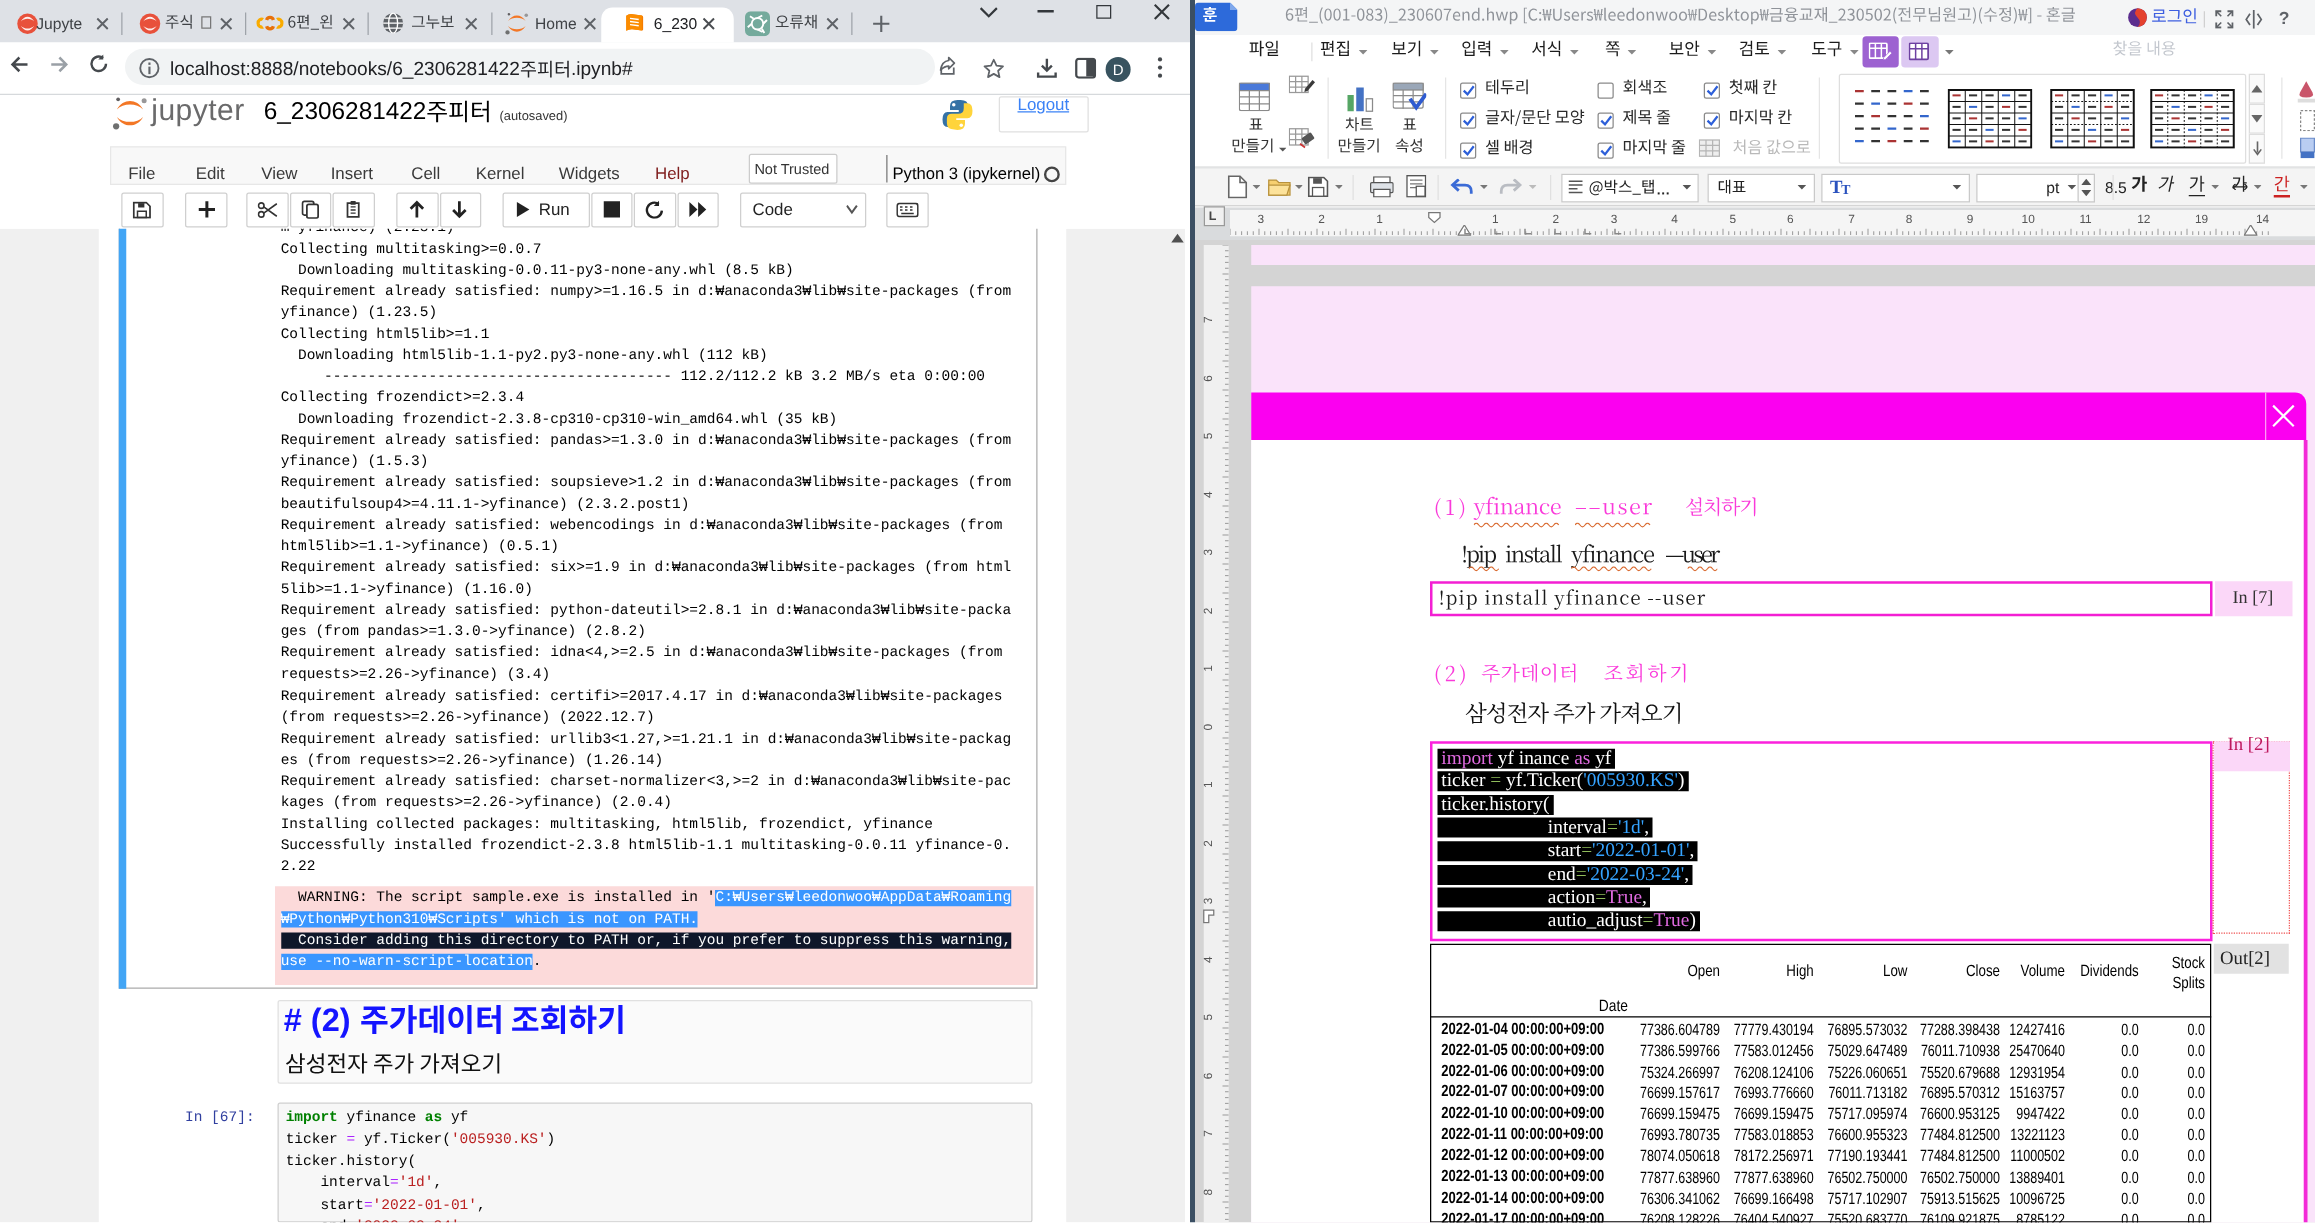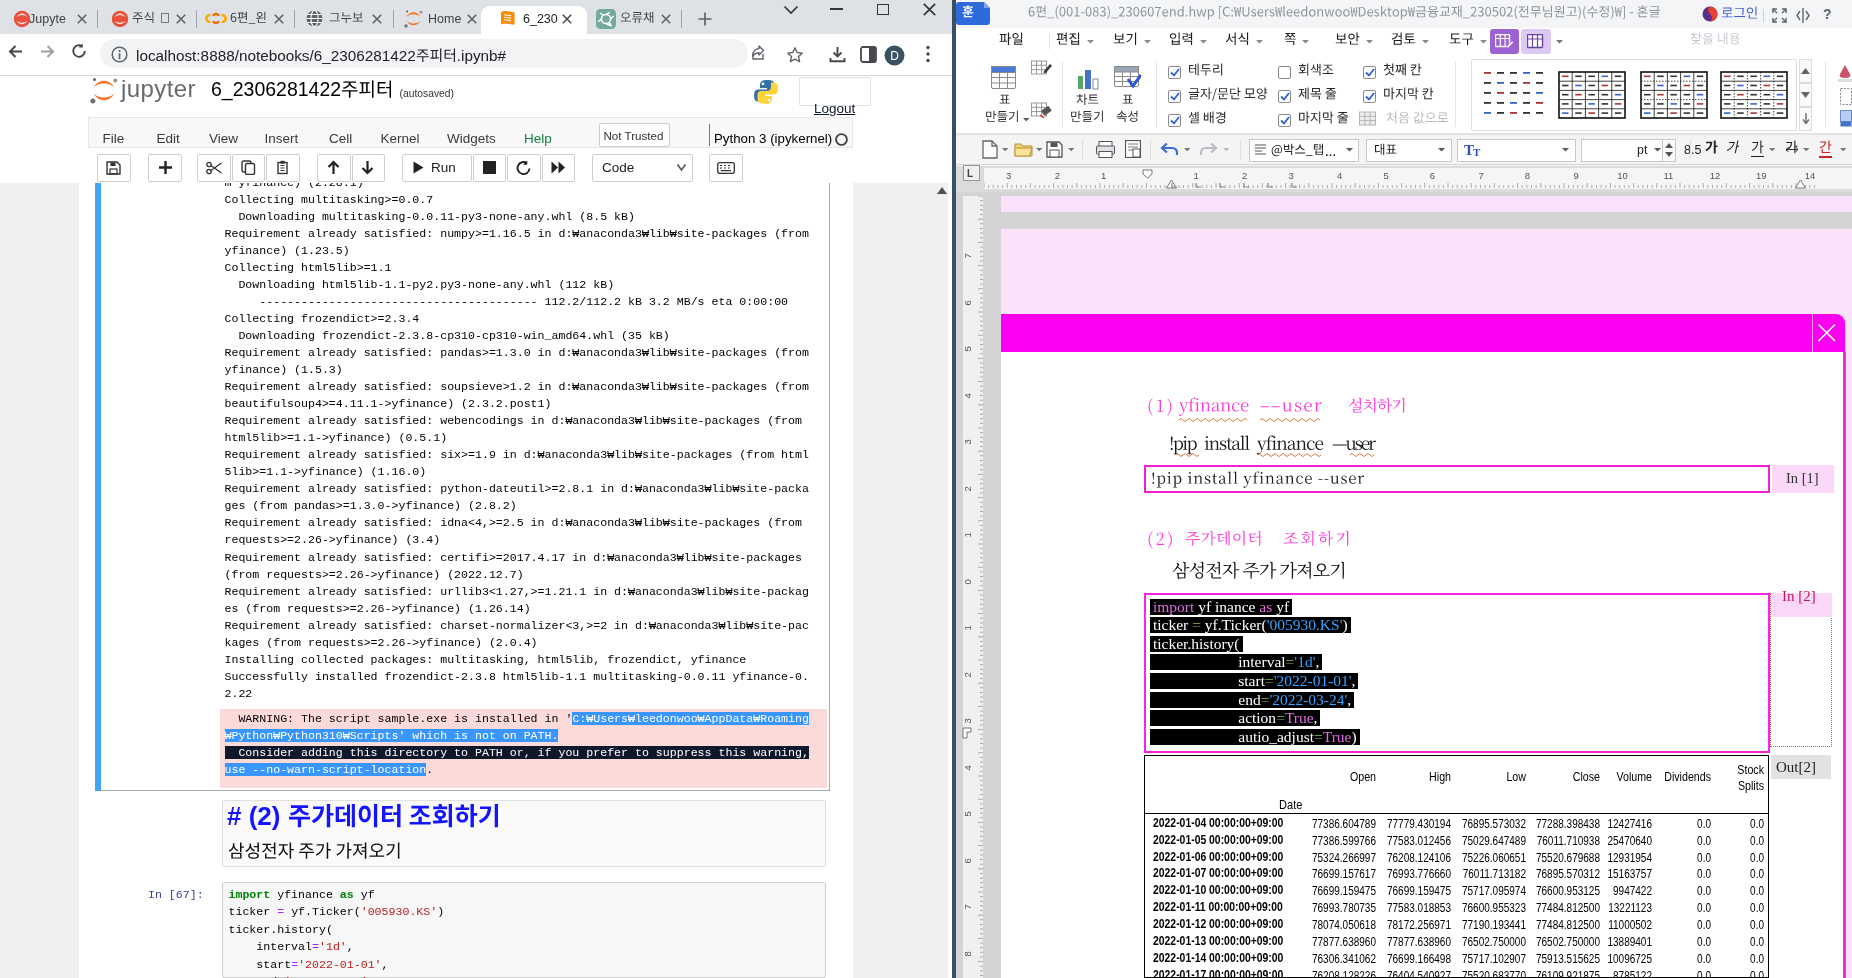--- a/index.html
+++ b/index.html
@@ -158,30 +158,30 @@
       <path d="M2.4 0.6V1.8H7.8V1.9C7.8 4.2 4.9 6.1 1.9 6.6L2.5 7.8C5.1 7.4 7.7 5.9 8.7 3.9C9.7 5.9 12.3 7.4 15 7.8L15.6 6.6C12.5 6.1 9.6 4.2 9.6 1.9V1.8H15V0.6ZM0.9 9.3V10.6H7.9V16.7H9.5V10.6H16.5V9.3Z M31 -0.5V16.7H32.5V-0.5ZM18.6 12.4C21.7 12.4 25.8 12.4 29.5 11.8L29.4 10.6C28.6 10.7 27.6 10.8 26.7 10.9V2.6H28.6V1.3H18.8V2.6H20.7V11.1L18.4 11.1ZM22.3 2.6H25.1V10.9L22.3 11.1Z M44.9 6V7.3H48.5V16.7H50V-0.5H48.5V6ZM36.7 1.1V12.6H38C41.3 12.6 43.4 12.5 45.8 12L45.7 10.8C43.4 11.2 41.3 11.3 38.3 11.3V7.2H43.9V5.9H38.3V2.4H44.6V1.1Z" fill="#000"></path>
     </svg>
 <div style="position:absolute;left:399.5796484375px;top:89.1px;font:normal 10.3px 'Liberation Sans',sans-serif;color:#333;white-space:pre;line-height:1;">(autosaved)</div>
 <svg style="position:absolute;left:753px;top:79px;" width="26" height="26" viewBox="0 0 26 26">
       <path d="M13 1 q-6 0 -6 5 v3 h7 v1.5 H5 q-4 0 -4 6 q0 6 4 6 h3 v-4 q0-4.5 4.5-4.5 h5 q4 0 4-4 V6 q0-5-6-5 z" fill="#3572a5"></path>
       <circle cx="10" cy="4.8" r="1.4" fill="#fff"></circle>
       <path d="M13 25 q6 0 6-5 v-3 h-7 v-1.5 h9 q4 0 4-6 q0-6 -4-6 h-3 v4 q0 4.5 -4.5 4.5 h-5 q-4 0 -4 4 v3.5 q0 5 6 5 z" fill="#ffd43b"></path>
       <circle cx="16" cy="21.2" r="1.4" fill="#fff"></circle>
     </svg>
 <div style="position:absolute;left:799px;top:77px;width:72px;height:29px;background:#fff;border:1px solid #e0e0e0;box-sizing:border-box;border-radius:2px;"></div>
-<div style="position:absolute;left:814px;top:102px;font:normal 13.5px 'Liberation Sans',sans-serif;color:#0f172a;white-space:pre;line-height:1;text-decoration:underline;">Logout</div>
+<div style="position:absolute;left:814px;top:77px;font:normal 13.5px 'Liberation Sans',sans-serif;color:#3b82f6;white-space:pre;line-height:1;text-decoration:underline;">Logout</div>
 <div style="position:absolute;left:88px;top:117px;width:765px;height:31px;background:#f8f8f8;border:1px solid #e7e7e7;box-sizing:border-box;"></div>
 <div style="position:absolute;left:102.5px;top:131.5px;font:normal 13.5px 'Liberation Sans',sans-serif;color:#3a3a3a;white-space:pre;line-height:1;">File</div>
 <div style="position:absolute;left:156.5px;top:131.5px;font:normal 13.5px 'Liberation Sans',sans-serif;color:#3a3a3a;white-space:pre;line-height:1;">Edit</div>
 <div style="position:absolute;left:209px;top:131.5px;font:normal 13.5px 'Liberation Sans',sans-serif;color:#3a3a3a;white-space:pre;line-height:1;">View</div>
 <div style="position:absolute;left:264.5px;top:131.5px;font:normal 13.5px 'Liberation Sans',sans-serif;color:#3a3a3a;white-space:pre;line-height:1;">Insert</div>
 <div style="position:absolute;left:329px;top:131.5px;font:normal 13.5px 'Liberation Sans',sans-serif;color:#3a3a3a;white-space:pre;line-height:1;">Cell</div>
 <div style="position:absolute;left:380.5px;top:131.5px;font:normal 13.5px 'Liberation Sans',sans-serif;color:#3a3a3a;white-space:pre;line-height:1;">Kernel</div>
 <div style="position:absolute;left:447px;top:131.5px;font:normal 13.5px 'Liberation Sans',sans-serif;color:#3a3a3a;white-space:pre;line-height:1;">Widgets</div>
-<div style="position:absolute;left:524px;top:131.5px;font:normal 13.5px 'Liberation Sans',sans-serif;color:#15803d;white-space:pre;line-height:1;">Help</div>
+<div style="position:absolute;left:524px;top:131.5px;font:normal 13.5px 'Liberation Sans',sans-serif;color:#7f1d1d;white-space:pre;line-height:1;">Help</div>
 <div style="position:absolute;left:599px;top:123px;width:70.5px;height:24px;background:#fff;border:1px solid #ccc;box-sizing:border-box;border-radius:2px;"></div>
 <div style="position:absolute;left:603.5px;top:129.8px;font:normal 11.6px 'Liberation Sans',sans-serif;color:#333;white-space:pre;line-height:1;">Not Trusted</div>
 <div style="position:absolute;left:708.5px;top:124px;width:1px;height:22px;background:#777;"></div>
 <div style="position:absolute;left:714px;top:131.8px;font:normal 13.3px 'Liberation Sans',sans-serif;color:#000;white-space:pre;line-height:1;">Python 3 (ipykernel)</div>
 <svg style="position:absolute;left:834px;top:132px;" width="15" height="15" viewBox="0 0 15 15">
       <circle cx="7.5" cy="7.5" r="5.4" fill="none" stroke="#444" stroke-width="1.9"></circle>
     </svg>
 <div style="position:absolute;left:97px;top:154px;width:33.5px;height:27.5px;background:#fff;border:1px solid #cfcfcf;box-sizing:border-box;border-radius:2px;"></div>
 <div style="position:absolute;left:148px;top:154px;width:33.5px;height:27.5px;background:#fff;border:1px solid #cfcfcf;box-sizing:border-box;border-radius:2px;"></div>
 <div style="position:absolute;left:197px;top:154px;width:33.5px;height:27.5px;background:#fff;border:1px solid #cfcfcf;box-sizing:border-box;border-radius:2px;"></div>
@@ -1270,21 +1270,21 @@
       <path d="M0 2 q2 -3 4 0 q2 3 4 0 q2 -3 4 0 q2 3 4 0 q2 -3 4 0 q2 3 4 0 q2 -3 4 0 q2 3 4 0 q2 -3 4 0 q2 3 4 0 q2 -3 4 0 q2 3 4 0 q2 -3 4 0 q2 3 4 0 q2 -3 4 0 q2 3 4 0" stroke="#d96a30" stroke-width="0.9" fill="none"></path>
     </svg>
 <svg style="position:absolute;left:1350px;top:452.5px;" width="24" height="5" viewBox="0 0 24 5">
       <path d="M0 2 q2 -3 4 0 q2 3 4 0 q2 -3 4 0 q2 3 4 0 q2 -3 4 0 q2 3 4 0" stroke="#d96a30" stroke-width="0.9" fill="none"></path>
     </svg>
 <div style="position:absolute;left:1144px;top:464.5px;width:626px;height:28.5px;background:#fff;border:2px solid #f31fd3;box-sizing:border-box;"></div>
 <svg style="position:absolute;left:1150.5px;top:470.5px;overflow:visible" width="214" height="19">
       <path d="M2.3 12.8C2.8 12.8 3.2 12.4 3.2 11.9C3.2 11.4 2.8 11 2.3 11C1.8 11 1.4 11.4 1.4 11.9C1.4 12.4 1.8 12.8 2.3 12.8ZM2.3 1.4C1.8 1.4 1.5 1.7 1.5 2.3C1.5 3 1.7 4.3 1.9 6.4L2.1 9.3H2.5L2.7 6.4C2.9 4.3 3.1 3 3.1 2.3C3.1 1.7 2.8 1.4 2.3 1.4Z M10.9 12.8C12.8 12.8 14.2 11.2 14.2 8.7C14.2 6.2 12.9 4.6 11.1 4.6C10.2 4.6 9.3 5 8.5 5.9L8.4 4.8L8.3 4.7L5.9 5.3V5.7L7.3 5.7C7.3 6.5 7.3 7.3 7.3 8.3V13L7.3 16L6 16.1V16.5H10V16.1L8.6 16L8.5 13V11.7C9.3 12.6 10.1 12.8 10.9 12.8ZM8.6 6.3C9.3 5.5 10 5.3 10.6 5.3C12 5.3 12.9 6.4 12.9 8.7C12.9 11.2 11.9 12.1 10.5 12.1C9.8 12.1 9.2 11.9 8.6 11.3Z M18.2 2.8C18.7 2.8 19.1 2.4 19.1 1.9C19.1 1.4 18.7 1.1 18.2 1.1C17.7 1.1 17.3 1.4 17.3 1.9C17.3 2.4 17.7 2.8 18.2 2.8ZM17.6 12.6H20.1V12.2L19 12.1C18.9 11.2 18.9 10 18.9 9.2V6.9L19 4.8L18.8 4.7L16.3 5.3V5.7L17.6 5.7C17.7 6.5 17.7 7.3 17.7 8.3V9.2C17.7 10 17.7 11.2 17.7 12.1L16.4 12.2V12.6Z M27 12.8C29 12.8 30.4 11.2 30.4 8.7C30.4 6.2 29 4.6 27.2 4.6C26.3 4.6 25.4 5 24.6 5.9L24.6 4.8L24.4 4.7L22.1 5.3V5.7L23.4 5.7C23.4 6.5 23.4 7.3 23.4 8.3V13L23.4 16L22.1 16.1V16.5H26.1V16.1L24.7 16L24.7 13V11.7C25.4 12.6 26.2 12.8 27 12.8ZM24.7 6.3C25.4 5.5 26.1 5.3 26.7 5.3C28.1 5.3 29 6.4 29 8.7C29 11.2 28 12.1 26.7 12.1C25.9 12.1 25.3 11.9 24.7 11.3Z M38.9 2.8C39.4 2.8 39.8 2.4 39.8 1.9C39.8 1.4 39.4 1.1 38.9 1.1C38.5 1.1 38.1 1.4 38.1 1.9C38.1 2.4 38.5 2.8 38.9 2.8ZM38.4 12.6H40.8V12.2L39.7 12.1C39.7 11.2 39.7 10 39.7 9.2V6.9L39.7 4.8L39.5 4.7L37.1 5.3V5.7L38.4 5.7C38.4 6.5 38.4 7.3 38.4 8.3V9.2C38.4 10 38.4 11.2 38.4 12.1L37.1 12.2V12.6Z M49.2 12.6H51.7V12.2L50.5 12.1L50.5 9.2V7.5C50.5 5.4 49.7 4.6 48.4 4.6C47.4 4.6 46.4 5.1 45.4 6.3L45.3 4.8L45.1 4.7L42.8 5.3V5.7L44.1 5.7C44.1 6.5 44.2 7.2 44.2 8.3V9.2L44.1 12.1L42.9 12.2V12.6H46.6V12.2L45.4 12.1L45.4 9.2V6.8C46.4 5.7 47.3 5.4 47.9 5.4C48.8 5.4 49.3 6 49.3 7.4V9.2L49.2 12L48 12.2V12.6Z M56.3 12.8C58.3 12.8 59.4 11.8 59.4 10.5C59.4 9.4 58.8 8.8 57.3 8.2L56.5 8C55.4 7.6 55 7.2 55 6.5C55 5.7 55.6 5.1 56.7 5.1C57.2 5.1 57.6 5.2 58 5.5L58.3 6.9H58.9L59 5.3C58.2 4.9 57.6 4.6 56.7 4.6C54.9 4.6 53.9 5.6 53.9 6.9C53.9 8 54.7 8.6 55.9 9.1L56.6 9.4C57.9 9.8 58.2 10.2 58.2 10.9C58.2 11.8 57.6 12.3 56.2 12.3C55.6 12.3 55.1 12.2 54.7 12L54.4 10.4H53.8V12.2C54.6 12.6 55.3 12.8 56.3 12.8Z M64.4 12.8C65.2 12.8 65.7 12.6 66.2 12L65.9 11.8C65.5 12 65.2 12.2 64.8 12.2C64.1 12.2 63.8 11.8 63.8 10.8V5.4H65.9V4.9H63.8L63.8 2.5H63L62.6 4.8L61 5V5.4H62.5V9.5C62.5 10 62.5 10.3 62.5 10.8C62.5 12.2 63.1 12.8 64.4 12.8Z M74 12.8C74.6 12.8 75 12.6 75.3 12L75.1 11.8C74.8 12.1 74.7 12.2 74.4 12.2C74 12.2 73.8 11.9 73.8 11V7.3C73.8 5.4 72.9 4.6 71.2 4.6C69.5 4.6 68.4 5.4 68.1 6.6C68.2 6.9 68.4 7.1 68.8 7.1C69.1 7.1 69.4 6.9 69.5 6.4L69.7 5.3C70.1 5.2 70.5 5.1 70.9 5.1C72.1 5.1 72.6 5.5 72.6 7.2V7.8C71.9 8 71.2 8.2 70.6 8.4C68.6 8.9 67.9 9.7 67.9 10.9C67.9 12.1 68.8 12.8 70 12.8C71.1 12.8 71.7 12.3 72.6 11.4C72.7 12.3 73.2 12.8 74 12.8ZM72.6 10.9C71.6 11.8 71.1 12.1 70.5 12.1C69.7 12.1 69.1 11.6 69.1 10.7C69.1 9.9 69.6 9.2 70.9 8.7C71.4 8.6 72 8.4 72.6 8.2Z M78.1 12.6H80.8V12.2L79.4 12.1L79.4 9.2V3L79.5 0.7L79.2 0.5L76.9 1V1.4L78.2 1.4V9.2L78.2 12L76.8 12.2V12.6Z M83.9 12.6H86.6V12.2L85.2 12.1L85.2 9.2V3L85.2 0.7L85 0.5L82.7 1V1.4L84 1.4V9.2L83.9 12L82.6 12.2V12.6Z M97.7 5.3 99.1 5.4 98.1 8.5 97 11.5 94.7 5.4 96.1 5.3V4.9H92.3V5.3L93.3 5.4L96.4 13L96.2 13.5C95.8 14.7 95.2 15.5 94.4 16L94.3 15.8C93.9 15.5 93.6 15.2 93.2 15.2C92.8 15.2 92.4 15.4 92.3 15.9C92.4 16.4 93 16.7 93.7 16.7C94.9 16.7 95.9 15.7 96.8 13.3L99.7 5.4L100.7 5.3V4.9H97.7Z M103.4 12.6H106.3V12.2L104.7 12L104.7 9.2V5.4H107V4.9H104.7C104.6 3.2 104.8 2.3 105.3 1.6C105.5 1.2 105.8 1 106.2 0.8L106.5 1.1C106.9 1.6 107.2 1.8 107.6 1.8C108.1 1.8 108.3 1.5 108.4 1.1C108.2 0.6 107.6 0.4 106.8 0.4C106.1 0.4 105.4 0.6 104.8 1.2C104 1.9 103.6 3 103.5 4.8L102 5V5.4H103.5V9.2L103.4 12L102.1 12.2V12.6Z M110.6 2.8C111 2.8 111.5 2.4 111.5 1.9C111.5 1.4 111 1.1 110.6 1.1C110.1 1.1 109.7 1.4 109.7 1.9C109.7 2.4 110.1 2.8 110.6 2.8ZM110 12.6H112.5V12.2L111.3 12.1C111.3 11.2 111.3 10 111.3 9.2V6.9L111.3 4.8L111.2 4.7L108.7 5.3V5.7L110 5.7C110.1 6.5 110.1 7.3 110.1 8.3V9.2C110.1 10 110.1 11.2 110 12.1L108.8 12.2V12.6Z M120.9 12.6H123.3V12.2L122.1 12.1L122.1 9.2V7.5C122.1 5.4 121.3 4.6 120 4.6C119 4.6 118 5.1 117 6.3L116.9 4.8L116.7 4.7L114.4 5.3V5.7L115.8 5.7C115.8 6.5 115.8 7.2 115.8 8.3V9.2L115.8 12.1L114.5 12.2V12.6H118.2V12.2L117.1 12.1L117 9.2V6.8C118 5.7 118.9 5.4 119.5 5.4C120.4 5.4 120.9 6 120.9 7.4V9.2L120.9 12L119.6 12.2V12.6Z M131.5 12.8C132 12.8 132.5 12.6 132.8 12L132.6 11.8C132.3 12.1 132.1 12.2 131.9 12.2C131.5 12.2 131.3 11.9 131.3 11V7.3C131.3 5.4 130.4 4.6 128.7 4.6C127 4.6 125.9 5.4 125.6 6.6C125.7 6.9 125.9 7.1 126.2 7.1C126.6 7.1 126.9 6.9 127 6.4L127.2 5.3C127.6 5.2 128 5.1 128.3 5.1C129.5 5.1 130.1 5.5 130.1 7.2V7.8C129.4 8 128.7 8.2 128.1 8.4C126.1 8.9 125.4 9.7 125.4 10.9C125.4 12.1 126.3 12.8 127.4 12.8C128.5 12.8 129.2 12.3 130.1 11.4C130.2 12.3 130.6 12.8 131.5 12.8ZM130.1 10.9C129.1 11.8 128.6 12.1 128 12.1C127.1 12.1 126.6 11.6 126.6 10.7C126.6 9.9 127.1 9.2 128.3 8.7C128.8 8.6 129.4 8.4 130.1 8.2Z M140.7 12.6H143.1V12.2L142 12.1L142 9.2V7.5C142 5.4 141.2 4.6 139.9 4.6C138.9 4.6 137.9 5.1 136.9 6.3L136.8 4.8L136.6 4.7L134.3 5.3V5.7L135.6 5.7C135.6 6.5 135.6 7.2 135.6 8.3V9.2L135.6 12.1L134.4 12.2V12.6H138V12.2L136.9 12.1L136.9 9.2V6.8C137.9 5.7 138.7 5.4 139.4 5.4C140.2 5.4 140.7 6 140.7 7.4V9.2L140.7 12L139.5 12.2V12.6Z M148.9 12.8C150.3 12.8 151.2 12.2 151.9 11.2L151.6 11C151 11.7 150.2 12.1 149.3 12.1C147.6 12.1 146.5 10.8 146.5 8.7C146.5 6.5 147.6 5.1 149.2 5.1C149.5 5.1 149.8 5.2 150.2 5.3L150.5 6.4C150.6 6.9 150.8 7.1 151.2 7.1C151.6 7.1 151.8 7 151.9 6.6C151.5 5.4 150.4 4.6 149.1 4.6C147 4.6 145.2 6.1 145.2 8.8C145.2 11.3 146.7 12.8 148.9 12.8Z M157.8 12.8C159.2 12.8 160.2 12.2 160.8 11.2L160.6 11C160 11.7 159.2 12.1 158.2 12.1C156.5 12.1 155.3 11 155.3 8.7H160.7C160.8 8.4 160.8 8.1 160.8 7.8C160.8 6 159.7 4.6 157.7 4.6C155.7 4.6 154 6.2 154 8.7C154 11.5 155.6 12.8 157.8 12.8ZM155.3 8.2C155.4 6.2 156.4 5.1 157.7 5.1C158.9 5.1 159.6 6 159.6 7.3C159.6 7.9 159.5 8.2 158.9 8.2Z M167.5 9H171.4V8.2H167.5Z M173.5 9H177.4V8.2H173.5Z M185.7 12.7 188 12.6V12.2L186.9 12.1V6.9L186.9 4.9L186.8 4.8L184.4 5V5.4L185.7 5.5L185.6 10.7C184.9 11.5 184.1 12 183.3 12C182.3 12 181.8 11.4 181.8 9.8V6.9L181.8 4.9L181.7 4.8L179.3 5V5.4L180.6 5.5L180.5 9.8C180.5 12 181.3 12.8 182.8 12.8C183.9 12.8 184.9 12.2 185.7 11.2Z M192.7 12.8C194.8 12.8 195.8 11.8 195.8 10.5C195.8 9.4 195.2 8.8 193.7 8.2L193 8C191.9 7.6 191.4 7.2 191.4 6.5C191.4 5.7 192 5.1 193.2 5.1C193.6 5.1 194.1 5.2 194.5 5.5L194.8 6.9H195.4L195.5 5.3C194.7 4.9 194.1 4.6 193.2 4.6C191.4 4.6 190.4 5.6 190.4 6.9C190.4 8 191.1 8.6 192.3 9.1L193.1 9.4C194.3 9.8 194.7 10.2 194.7 10.9C194.7 11.8 194 12.3 192.7 12.3C192.1 12.3 191.6 12.2 191.2 12L190.9 10.4H190.2V12.2C191 12.6 191.8 12.8 192.7 12.8Z M201.8 12.8C203.2 12.8 204.2 12.2 204.9 11.2L204.6 11C204 11.7 203.2 12.1 202.2 12.1C200.5 12.1 199.4 11 199.3 8.7H204.7C204.8 8.4 204.8 8.1 204.8 7.8C204.8 6 203.7 4.6 201.7 4.6C199.7 4.6 198 6.2 198 8.7C198 11.5 199.6 12.8 201.8 12.8ZM199.3 8.2C199.4 6.2 200.4 5.1 201.7 5.1C202.9 5.1 203.6 6 203.6 7.3C203.6 7.9 203.5 8.2 203 8.2Z M208.1 12.6H210.9V12.2L209.5 12L209.4 9.2V7.8C209.9 6.6 210.4 5.8 211.2 5.5L211.4 5.6C211.7 6 212 6.2 212.3 6.2C212.9 6.2 213.1 5.8 213.1 5.3C213 4.9 212.5 4.6 211.9 4.6C210.9 4.6 209.9 5.5 209.4 6.9L209.3 4.8L209.1 4.7L206.8 5.3V5.7L208.1 5.7C208.2 6.5 208.2 7.2 208.2 8.3V9.2L208.2 12L206.9 12.2V12.6Z" fill="#1a1a1a"></path>
     </svg>
 <div style="position:absolute;left:1772px;top:464.5px;width:62px;height:28.5px;background:#fbd7f8;"></div>
-<div style="position:absolute;left:1786px;top:470.5px;font:normal 14.5px 'Liberation Serif',serif;color:#333;white-space:pre;line-height:1;">In [1]</div>
+<div style="position:absolute;left:1786px;top:470.5px;font:normal 14.5px 'Liberation Serif',serif;color:#333;white-space:pre;line-height:1;">In [7]</div>
 <svg style="position:absolute;left:1147px;top:530.5px;overflow:visible" width="29" height="21">
       <path d="M2.7 8.9C2.7 5.8 3.3 3.6 5.5 0.6L5.2 0.3C2.7 2.9 1.5 5.6 1.5 8.9C1.5 12.2 2.7 14.8 5.2 17.4L5.5 17.1C3.4 14.1 2.7 11.9 2.7 8.9Z M9.7 13.9H17V12.7H10.6C11.6 11.6 12.5 10.5 13 10C15.5 7.5 16.5 6.3 16.5 4.7C16.5 2.8 15.4 1.6 13.2 1.6C11.5 1.6 9.9 2.5 9.7 4.1C9.8 4.5 10 4.7 10.3 4.7C10.7 4.7 11 4.4 11.1 3.8L11.5 2.4C12 2.2 12.4 2.1 12.8 2.1C14.3 2.1 15.1 3.1 15.1 4.7C15.1 6.2 14.4 7.3 12.7 9.4C11.9 10.4 10.7 11.7 9.7 13Z M23.7 8.9C23.7 11.9 23.1 14.1 20.9 17.1L21.2 17.4C23.7 14.8 24.9 12.2 24.9 8.9C24.9 5.6 23.7 2.9 21.2 0.3L20.9 0.6C23 3.6 23.7 5.8 23.7 8.9Z" fill="#fa3ada"></path>
     </svg>
 <svg style="position:absolute;left:1185px;top:531px;overflow:visible" width="78" height="20">
       <path d="M11.4 5 8.5 4.2C9.6 3.5 10.7 2.7 11.5 1.8L11.9 1.4C12 1.3 12 1.2 11.9 1.2C11.7 1.1 11.3 0.9 11.1 0.9C11 0.8 10.9 0.8 10.8 0.9L10.1 1.1C9.3 1.2 5.1 1.2 4.3 1.2C3.8 1.2 3.2 1.2 2.7 1.1L2.6 1.3C2.6 1.4 2.6 1.4 2.7 1.5C3 1.7 3.6 2 4 2.1C4.3 2 5 1.9 5.3 1.9C5.9 1.8 8.5 1.8 9.8 1.8C8 3.6 5 5.3 1.6 6.5C1.5 6.6 1.5 6.6 1.6 6.7L1.7 6.8C1.8 6.9 1.8 6.9 1.9 6.9C3.9 6.4 5.8 5.6 7.6 4.7L12.8 6.2C13 6.2 13.1 6.3 13.2 6.2C13.4 6.2 13.6 6 13.6 5.8C13.5 5.7 13.5 5.6 13.3 5.5C13.1 5.3 12.7 5.1 12.3 5ZM12.4 8.1C11.3 8.2 3.2 8.3 2.3 8.3C1.8 8.3 1 8.2 0.5 8.1L0.4 8.3C0.4 8.4 0.4 8.4 0.5 8.5C0.9 8.8 1.4 9.1 2 9.3C2.4 9.2 3.2 9 3.6 9C4 9 5.5 9 7.2 8.9V12C7.2 12.8 7.2 14.2 7.2 14.9H7.9C8.1 14 8.3 12.5 8.3 11.6V8.9L12.8 8.9C13.2 8.9 14.2 8.9 14.6 9C14.7 8.9 14.9 8.6 14.9 8.4C14.9 8.2 14.8 8.2 14.7 8.1C14.4 8 13.5 7.9 13 7.9Z M16.5 11.3C16.6 11.3 16.6 11.3 16.7 11.3C20.2 9.4 23 6.2 23.8 3.3L24.1 2.9C24.1 2.8 24.1 2.7 24.1 2.7C23.9 2.6 23.6 2.4 23.4 2.3C23.3 2.3 23.2 2.3 23.1 2.3L22.6 2.6C21.7 2.6 18.7 2.7 18.1 2.7C17.7 2.7 17.1 2.7 16.7 2.6L16.6 2.8C16.6 2.8 16.6 2.9 16.7 2.9C17 3.2 17.5 3.4 17.9 3.6C18.2 3.5 18.8 3.4 19.1 3.3C19.5 3.3 21.6 3.3 22.5 3.3C21.6 5.9 19.4 8.8 16.4 11C16.3 11.1 16.3 11.1 16.4 11.1ZM27.2 15C27.4 14.1 27.5 12.6 27.5 11.7V7.3L30.3 7.3C30.4 7.3 30.5 7.3 30.6 7.2C30.7 7.2 30.8 6.9 30.8 6.7C30.8 6.5 30.7 6.4 30.5 6.4C30.3 6.3 29.6 6.3 29.2 6.3L28.7 6.6L27.5 6.7V1.4L27.6 0.5C27.6 0.4 27.5 0.3 27.4 0.2C26.9 0 25.9 -0.2 25.4 -0.2C25.2 -0.2 25.2 -0.2 25.2 -0.1L25.1 0.3C25.6 0.4 26.1 0.7 26.4 1.1V12.1C26.4 12.8 26.5 14.3 26.5 15Z M44.2 15C44.5 14.1 44.6 12.7 44.6 11.8V1.3L44.6 0.5C44.7 0.3 44.6 0.2 44.5 0.2C44.1 -1.8e-15 43.1 -0.2 42.6 -0.2C42.5 -0.2 42.4 -0.2 42.4 -0.1L42.3 0.3C42.8 0.4 43.3 0.7 43.5 1V12.2C43.5 12.9 43.5 14.4 43.6 15ZM38.2 3.8C38.3 3.8 38.4 3.7 38.4 3.7C38.5 3.6 38.6 3.4 38.6 3.1C38.6 3 38.5 3 38.4 2.9C38.1 2.9 37.6 2.8 37.2 2.8L36.8 3.1C36.5 3.1 35 3.2 34.5 3.2C34 3.2 33 3.1 32.6 3.1C32.5 3.1 32.4 3.1 32.4 3.2L32.4 3.6C32.7 3.6 33.1 3.8 33.3 4V9.4C33.3 9.7 33.4 10 33.4 10.1C33.6 10.6 33.9 10.7 34.5 10.8C34.6 10.8 34.8 10.7 35 10.7C36.1 10.6 38 10.3 39.2 9.8C39.3 9.7 39.4 9.7 39.3 9.7L39.3 9.4C39.2 9.3 39.2 9.3 39.1 9.3C38 9.6 36 9.8 34.8 9.8C34.5 9.8 34.5 9.7 34.5 9.6V7.3V3.9ZM38.3 6C37.9 6 37.4 6 37 6L36.9 6.1C36.9 6.2 36.9 6.2 36.9 6.3C37.3 6.5 37.7 6.8 38.1 6.9C38.4 6.8 38.9 6.7 39.2 6.7C39.5 6.7 40.2 6.6 40.7 6.6V11.2C40.7 11.8 40.7 13.2 40.8 13.8H41.4C41.6 13 41.8 11.6 41.8 10.8V2.3L41.8 1.6C41.8 1.5 41.7 1.4 41.6 1.3C41.2 1.1 40.4 1 39.9 0.9C39.8 0.9 39.7 1 39.7 1L39.6 1.4C40 1.6 40.5 1.8 40.7 2.1V5.9C39.9 6 38.8 6 38.3 6Z M55.6 6.2C55.6 4.2 54.1 2.8 52 2.8C49.9 2.8 48.3 4.2 48.3 6.2C48.3 8.2 49.9 9.6 52 9.6C54.1 9.6 55.6 8.2 55.6 6.2ZM54.4 6.2C54.4 7.8 53.4 8.7 52 8.7C50.6 8.7 49.5 7.8 49.5 6.2C49.5 4.6 50.6 3.6 52 3.6C53.4 3.6 54.4 4.6 54.4 6.2ZM59.2 15C59.4 14.1 59.6 12.6 59.6 11.7V1.4L59.6 0.5C59.6 0.4 59.6 0.3 59.4 0.2C59 0 58 -0.2 57.4 -0.2C57.3 -0.2 57.2 -0.2 57.2 -0.1L57.1 0.3C57.7 0.4 58.2 0.7 58.4 1.1V12.1C58.4 12.8 58.5 14.3 58.5 15Z M72.1 5.8C71.8 5.8 71.3 5.8 70.9 5.8L70.8 5.9C70.7 6 70.8 6 70.8 6.1C71.1 6.3 71.5 6.6 72 6.8C72.3 6.7 72.7 6.6 73 6.5C73.2 6.5 73.8 6.5 74.2 6.5V12.1C74.2 12.8 74.2 14.3 74.3 15H74.9C75.2 14.1 75.3 12.6 75.3 11.7V1.4L75.3 0.5C75.3 0.4 75.3 0.3 75.2 0.2C74.7 0 73.7 -0.2 73.1 -0.2C73 -0.2 73 -0.2 73 -0.1L72.8 0.3C73.4 0.4 73.9 0.7 74.2 1.1V5.8C73.6 5.8 72.6 5.8 72.1 5.8ZM69.9 6.8C70 6.8 70.1 6.8 70.1 6.7C70.2 6.7 70.3 6.5 70.3 6.2C70.3 6.1 70.2 6.1 70 6C69.7 6 69.2 5.9 68.8 5.9L68.3 6.2C67.9 6.3 66.6 6.3 65.9 6.3V5.5V3.5L70.7 3.3C70.8 3.3 70.9 3.3 70.9 3.2C71 3.2 71.1 3 71.1 2.7C71.1 2.6 71 2.5 70.9 2.5C70.5 2.4 69.9 2.4 69.5 2.4L69 2.6C68.5 2.7 66.7 2.8 66 2.8C65.5 2.7 64.5 2.6 64 2.6C63.9 2.6 63.9 2.7 63.9 2.7L63.8 3C64.2 3.1 64.5 3.3 64.8 3.5V9.6C64.8 10 64.8 10.3 64.8 10.3C65.1 10.8 65.3 11 65.9 11C66 11 66.3 11 66.4 11C67.9 10.9 70.3 10.5 71.8 10C71.9 10 71.9 9.9 71.9 9.9L71.8 9.6C71.8 9.5 71.8 9.5 71.7 9.5C70.3 9.8 67.8 10.1 66.2 10.1C66 10.1 65.9 10 65.9 9.8V7Z" fill="#fa3ada"></path>
     </svg>
 <svg style="position:absolute;left:1283px;top:531px;overflow:visible" width="70" height="20">
       <path d="M1.7 8.5C1.7 8.5 1.7 8.5 1.8 8.5C3.9 7.8 5.9 6.9 7.7 5.8L12.8 7.8C12.9 7.8 13.1 7.9 13.2 7.9C13.4 7.8 13.6 7.6 13.6 7.4C13.6 7.3 13.5 7.2 13.3 7.1C13.1 6.9 12.5 6.6 12.1 6.4L11.1 6.3L8.4 5.3C9.6 4.5 10.7 3.5 11.5 2.6L11.9 2.1C11.9 2.1 11.9 2 11.9 1.9C11.7 1.8 11.3 1.7 11.1 1.6C11 1.6 10.9 1.6 10.8 1.6L10.1 1.9C9.2 1.9 4.9 2 4.1 2C3.6 2 3 1.9 2.5 1.8L2.4 2.1C2.4 2.1 2.4 2.1 2.4 2.2C2.8 2.5 3.4 2.7 3.8 2.9C4.2 2.8 4.8 2.7 5.1 2.6C5.8 2.6 8.5 2.5 9.8 2.6C8 4.6 5.1 6.6 1.5 8.2C1.5 8.2 1.5 8.2 1.5 8.3ZM12.4 11.5C11.9 11.5 10.2 11.6 8.3 11.6L8.3 9L8.4 8.3C8.4 8.2 8.4 8.1 8.2 8.1C7.8 7.9 7 7.8 6.4 7.8C6.3 7.8 6.3 7.9 6.3 7.9L6.2 8.3C6.6 8.4 7 8.6 7.2 8.8V11.6C5 11.6 2.7 11.7 2.3 11.7C1.8 11.7 1 11.6 0.5 11.5L0.4 11.7C0.4 11.8 0.4 11.8 0.5 11.9C0.9 12.2 1.4 12.5 2 12.7C2.4 12.6 3.2 12.4 3.6 12.4C4.4 12.3 11.7 12.2 12.8 12.3C13.2 12.3 14.2 12.3 14.6 12.3C14.7 12.3 14.9 12 14.9 11.8C14.9 11.6 14.8 11.5 14.7 11.5C14.4 11.4 13.5 11.3 13 11.2Z M25.5 6.7C25.5 7.8 24.6 8.4 23.5 8.4C22.3 8.4 21.4 7.8 21.4 6.7C21.4 5.6 22.3 5 23.5 5C24.6 5 25.5 5.6 25.5 6.7ZM21 0.9C21 0.9 21 1 21.1 1C21.3 1.4 21.7 1.7 22 1.9C22.1 2 22.2 2 22.3 2C23 1.9 24.1 1.9 24.9 1.9C25 1.9 25.1 1.9 25.1 1.8C25.2 1.7 25.3 1.4 25.2 1.2C25.1 1.1 25.1 1.1 25 1.1C23.9 1.1 22.5 1 21.1 0.8ZM25.9 2.9C25.2 2.9 20.8 3 20.1 3C19.8 3 19.1 3 18.7 2.9L18.6 3.1C18.6 3.1 18.6 3.2 18.6 3.2C19 3.5 19.5 3.8 19.9 3.9C20.2 3.8 20.7 3.7 21.1 3.7C21.7 3.6 25.6 3.6 26.3 3.6C26.6 3.6 27.4 3.6 27.7 3.6C27.8 3.6 28 3.3 28 3.1C28 3 27.9 2.9 27.8 2.9C27.5 2.8 26.9 2.7 26.4 2.7ZM26.6 6.7C26.6 5.2 25.2 4.3 23.5 4.3C21.7 4.3 20.2 5.2 20.2 6.7C20.2 8 21.4 8.9 22.9 9.1V10.7C21.8 10.8 20.8 10.9 20 10.9C19.4 10.9 18.7 10.9 18.2 10.8L18.1 10.9C18.1 11 18.1 11.1 18.2 11.1C18.6 11.5 19.2 11.8 19.7 12C20 11.9 20.7 11.8 21 11.8C23.1 11.6 27.2 11.1 29.3 10.6V12.1C29.3 12.8 29.3 14.3 29.4 15H30C30.3 14.1 30.4 12.6 30.4 11.7V1.4L30.4 0.5C30.4 0.4 30.4 0.3 30.2 0.2C29.8 0 28.8 -0.2 28.2 -0.2C28.1 -0.2 28.1 -0.2 28 -0.1L27.9 0.3C28.5 0.4 29 0.7 29.3 1.1V10C28 10.3 26 10.5 24 10.7V9.1C25.5 8.9 26.6 8 26.6 6.7Z M37.6 1.4C37.6 1.5 37.6 1.5 37.6 1.6C37.9 1.9 38.3 2.3 38.6 2.4C38.7 2.5 38.8 2.5 38.9 2.5C39.6 2.5 40.9 2.4 41.8 2.4C41.9 2.4 41.9 2.4 42 2.3C42.1 2.2 42.1 1.9 42 1.7C42 1.6 41.9 1.6 41.8 1.6C40.7 1.6 39.2 1.5 37.7 1.3ZM42.7 3.8C42 3.8 37.5 3.9 36.9 3.9C36.5 3.9 35.9 3.9 35.4 3.8L35.3 4C35.3 4 35.3 4.1 35.4 4.1C35.7 4.4 36.2 4.7 36.6 4.9C36.9 4.7 37.5 4.6 37.8 4.6C38.4 4.6 42.4 4.5 43 4.5C43.4 4.5 44.1 4.5 44.4 4.6C44.6 4.5 44.7 4.3 44.7 3.9C44.7 3.9 44.7 3.8 44.6 3.8C44.3 3.7 43.6 3.6 43.2 3.6ZM43.4 8.4C43.4 6.7 41.9 5.6 40.1 5.6C38.4 5.6 36.9 6.7 36.9 8.4C36.9 10.1 38.4 11.2 40.1 11.2C41.9 11.2 43.4 10.1 43.4 8.4ZM42.2 8.4C42.2 9.7 41.3 10.4 40.1 10.4C39 10.4 38 9.7 38 8.4C38 7.2 39 6.4 40.1 6.4C41.3 6.4 42.2 7.2 42.2 8.4ZM46.6 15C46.8 14.1 46.9 12.6 46.9 11.7V7.7L49.7 7.6C49.8 7.6 49.9 7.6 50 7.5C50.1 7.5 50.2 7.3 50.2 7C50.2 6.9 50.1 6.7 49.9 6.7C49.7 6.7 49 6.6 48.6 6.6L48.1 6.9L46.9 7V1.4L47 0.5C47 0.4 46.9 0.3 46.8 0.2C46.3 0 45.3 -0.2 44.8 -0.2C44.6 -0.2 44.6 -0.2 44.6 -0.1L44.5 0.3C45 0.4 45.5 0.7 45.8 1.1V12.1C45.8 12.8 45.9 14.3 45.9 15Z M64.9 15C65.1 14.1 65.3 12.6 65.3 11.7V1.4L65.3 0.5C65.3 0.4 65.2 0.3 65.1 0.2C64.7 0 63.7 -0.2 63.1 -0.2C62.9 -0.2 62.9 -0.2 62.9 -0.1L62.8 0.3C63.3 0.4 63.8 0.7 64.1 1.1V12.1C64.1 12.8 64.2 14.3 64.2 15ZM54 11.3C54 11.4 54.1 11.4 54.1 11.3C57.6 9.4 60.5 6.2 61.3 3.3L61.6 2.9C61.6 2.8 61.6 2.7 61.6 2.7C61.4 2.6 61 2.4 60.8 2.3C60.8 2.3 60.7 2.3 60.6 2.3L60.1 2.6C59.2 2.6 56.1 2.7 55.5 2.7C55.1 2.7 54.6 2.6 54.2 2.6L54 2.8C54 2.8 54 2.9 54.1 2.9C54.4 3.2 54.9 3.4 55.3 3.6C55.6 3.5 56.2 3.4 56.5 3.3C56.9 3.3 59.1 3.3 60 3.3C59 5.9 56.8 8.8 53.8 11C53.7 11.1 53.7 11.1 53.8 11.2Z" fill="#fa3ada"></path>
     </svg>
 <svg style="position:absolute;left:1172px;top:561.5px;overflow:visible" width="174" height="22">

